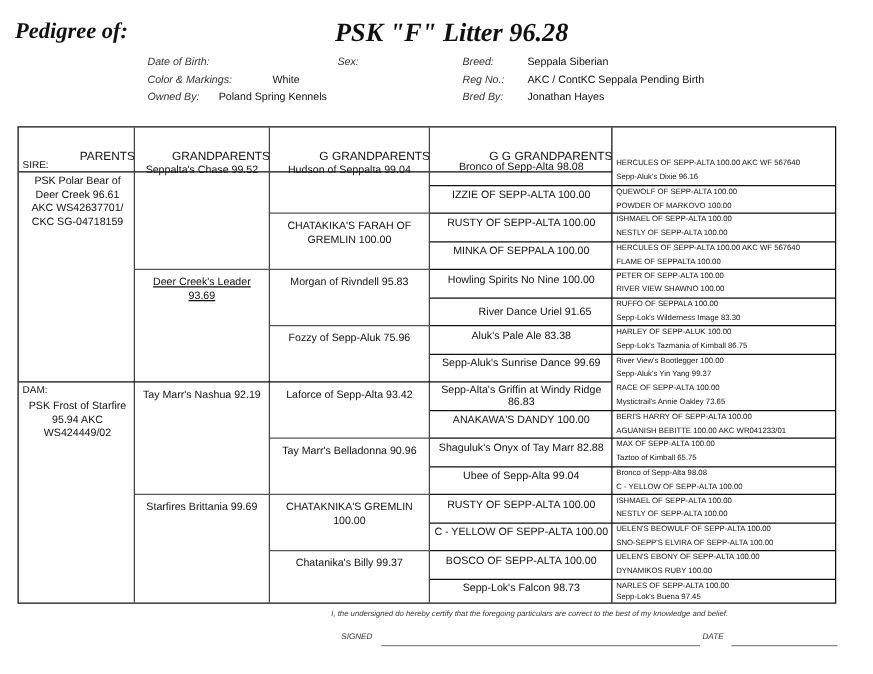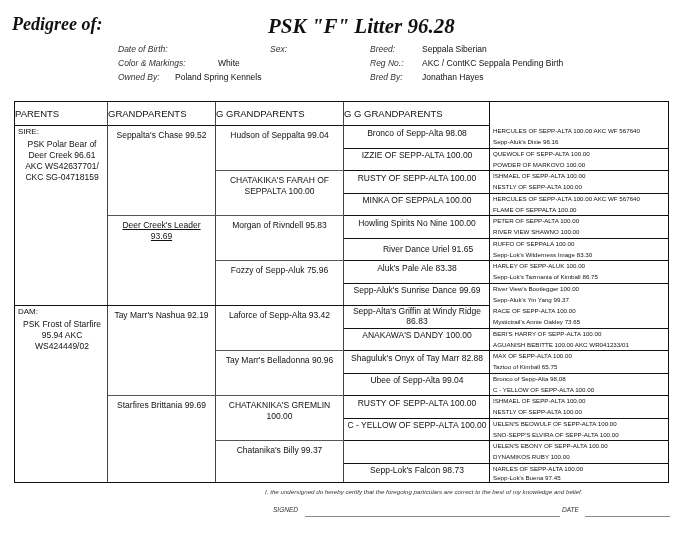--- a/index.html
+++ b/index.html
@@ -3,21 +3,21 @@
 <meta charset="utf-8">
 <style>
   html, body { margin: 0; padding: 0; background: #fff; }
   body { width: 698px; height: 539px; position: relative; overflow: hidden; font-family: "Liberation Sans", sans-serif; color: #111; }
   .title-left { position: absolute; left: 12px; top: 14px; font-family: "Liberation Serif", serif; font-weight: bold; font-style: italic; font-size: 18px; }
   .title-main { position: absolute; left: 268px; top: 14px; font-family: "Liberation Serif", serif; font-weight: bold; font-style: italic; font-size: 21px; }
   .meta { position: absolute; font-size: 8.5px; white-space: nowrap; }
   .meta .lbl { font-style: italic; color: #333; }
   .meta .val { color: #111; }
   .tbl { position: absolute; left: 14px; top: 101px; width: 655px; height: 382px; border: 1.5px solid #111; box-sizing: border-box; }
-  .hdr { position: absolute; top: 0; height: 24px; line-height: 24px; text-align: left; font-size: 9.5px; border-bottom: 1.5px solid #111; box-sizing: border-box; }
+  .hdr { position: absolute; top: 12px; height: 24px; line-height: 24px; text-align: right; font-size: 9.5px; border-bottom: 1.5px solid #111; box-sizing: border-box; }
   .vline { position: absolute; top: 0; bottom: 0; width: 0; border-left: 1px solid #444; }
   .cell { position: absolute; box-sizing: border-box; text-align: center; font-size: 8.5px; line-height: 11px; padding-top: 4px; }
   .hline { position: absolute; height: 0; border-top: 1px solid #555; }
   .ggg { position: absolute; left: 475px; width: 178px; box-sizing: border-box; font-size: 6.2px; line-height: 11px; padding-left: 3px; white-space: nowrap; overflow: hidden; }
   .par-label { position: absolute; left: 3px; font-size: 8px; }
   .par-name { position: absolute; left: 4px; width: 86px; text-align: center; font-size: 8.5px; line-height: 11px; }
   .cert { position: absolute; left: 265px; top: 488px; font-size: 6.2px; font-style: italic; color: #333; }
   .sign-lbl { position: absolute; font-size: 6.5px; font-style: italic; color: #333; }
   .sign-line { position: absolute; height: 0; border-top: 1px solid #888; }
 </style>
@@ -80,21 +80,21 @@
 
   <div class="cell" style="left:93px; width:107px; top:24px;">Seppalta's Chase 99.52</div>
   <div class="hline" style="left:93px; width:236px; top:113px;"></div>
   <div class="cell" style="left:99px; width:95px; top:114px;text-decoration:underline;">Deer Creek's Leader 93.69</div>
   <div class="cell" style="left:93px; width:107px; top:204px;">Tay Marr's Nashua  92.19</div>
   <div class="hline" style="left:93px; width:236px; top:293px;"></div>
   <div class="cell" style="left:93px; width:107px; top:294px;">Starfires Brittania  99.69</div>
 
   <div class="cell" style="left:201px; width:127px; top:24px;">Hudson of Seppalta  99.04</div>
   <div class="hline" style="left:201px; width:128px; top:68px;"></div>
-  <div class="cell" style="left:206px; width:117px; top:69px;">CHATAKIKA'S FARAH OF SEPPALTA 100.00</div>
+  <div class="cell" style="left:206px; width:117px; top:69px;">CHATAKIKA'S FARAH OF GREMLIN 100.00</div>
   <div class="cell" style="left:201px; width:127px; top:114px;">Morgan of Rivndell  95.83</div>
   <div class="hline" style="left:201px; width:128px; top:158px;"></div>
   <div class="cell" style="left:201px; width:127px; top:159px;">Fozzy of Sepp-Aluk  75.96</div>
   <div class="cell" style="left:201px; width:127px; top:204px;">Laforce of Sepp-Alta 93.42</div>
   <div class="hline" style="left:201px; width:128px; top:248px;"></div>
   <div class="cell" style="left:201px; width:127px; top:249px;">Tay Marr's Belladonna  90.96</div>
   <div class="cell" style="left:206px; width:117px; top:294px;">CHATAKNIKA'S GREMLIN 100.00</div>
   <div class="hline" style="left:201px; width:128px; top:338px;"></div>
   <div class="cell" style="left:201px; width:127px; top:339px;">Chatanika's Billy  99.37</div>
 
@@ -105,20 +105,21 @@
   <div class="cell" style="left:329px; width:146px; top:114px; padding-top:2px;">Howling Spirits No Nine  100.00</div>
   <div class="cell" style="left:340px; width:146px; top:136px; padding-top:6px;">River Dance Uriel 91.65</div>
   <div class="cell" style="left:329px; width:146px; top:159px; padding-top:2px;">Aluk's Pale Ale 83.38</div>
   <div class="cell" style="left:329px; width:146px; top:181px; padding-top:2px;">Sepp-Aluk's Sunrise Dance 99.69</div>
   <div class="cell" style="left:329px; width:146px; top:204px; padding-top:0px; line-height:10px;">Sepp-Alta's Griffin at Windy Ridge 86.83</div>
   <div class="cell" style="left:329px; width:146px; top:226px; padding-top:2px;">ANAKAWA'S DANDY 100.00</div>
   <div class="cell" style="left:329px; width:146px; top:249px; padding-top:2px;">Shaguluk's Onyx of Tay Marr  82.88</div>
   <div class="cell" style="left:329px; width:146px; top:271px; padding-top:2px;">Ubee of Sepp-Alta  99.04</div>
   <div class="cell" style="left:329px; width:146px; top:294px; padding-top:2px;">RUSTY OF SEPP-ALTA 100.00</div>
   <div class="cell" style="left:329px; width:146px; top:316px; padding-top:2px;">C - YELLOW OF SEPP-ALTA  100.00</div>
+  <div class="cell" style="left:329px; width:146px; top:339px; padding-top:2px;">BOSCO OF SEPP-ALTA 100.00</div>
   <div class="cell" style="left:329px; width:146px; top:361px; padding-top:2px;">Sepp-Lok's Falcon  98.73</div>
 
   <div class="hline" style="left:329px; width:324px; top:46px; border-top-color:#111;"></div>
   <div class="hline" style="left:329px; width:324px; top:68px; border-top-color:#111;"></div>
   <div class="hline" style="left:329px; width:324px; top:91px; border-top-color:#111;"></div>
   <div class="hline" style="left:329px; width:324px; top:113px; border-top-color:#111;"></div>
   <div class="hline" style="left:329px; width:324px; top:136px; border-top-color:#111;"></div>
   <div class="hline" style="left:329px; width:324px; top:158px; border-top-color:#111;"></div>
   <div class="hline" style="left:329px; width:324px; top:181px; border-top-color:#111;"></div>
   <div class="hline" style="left:329px; width:324px; top:226px; border-top-color:#111;"></div>

